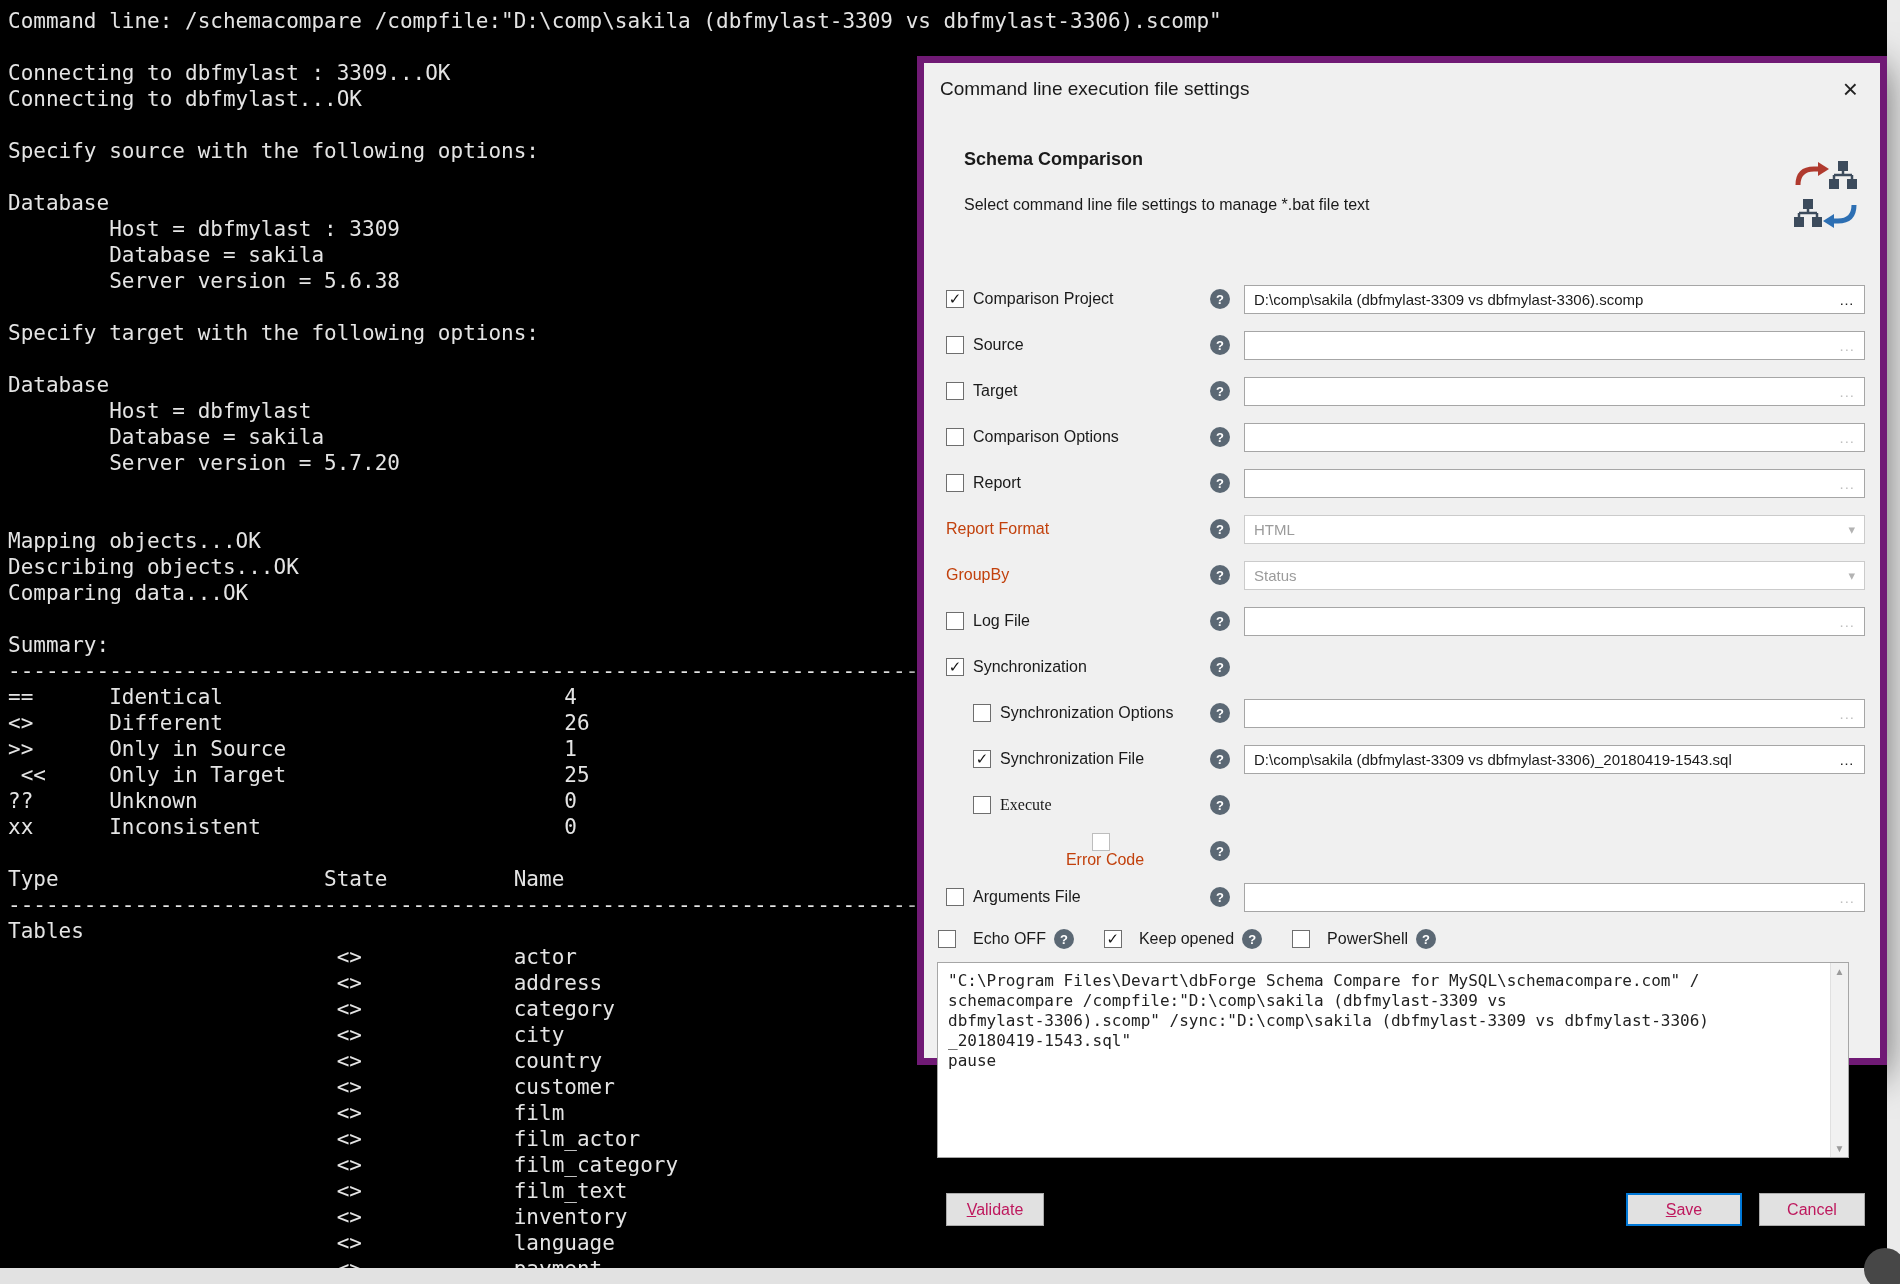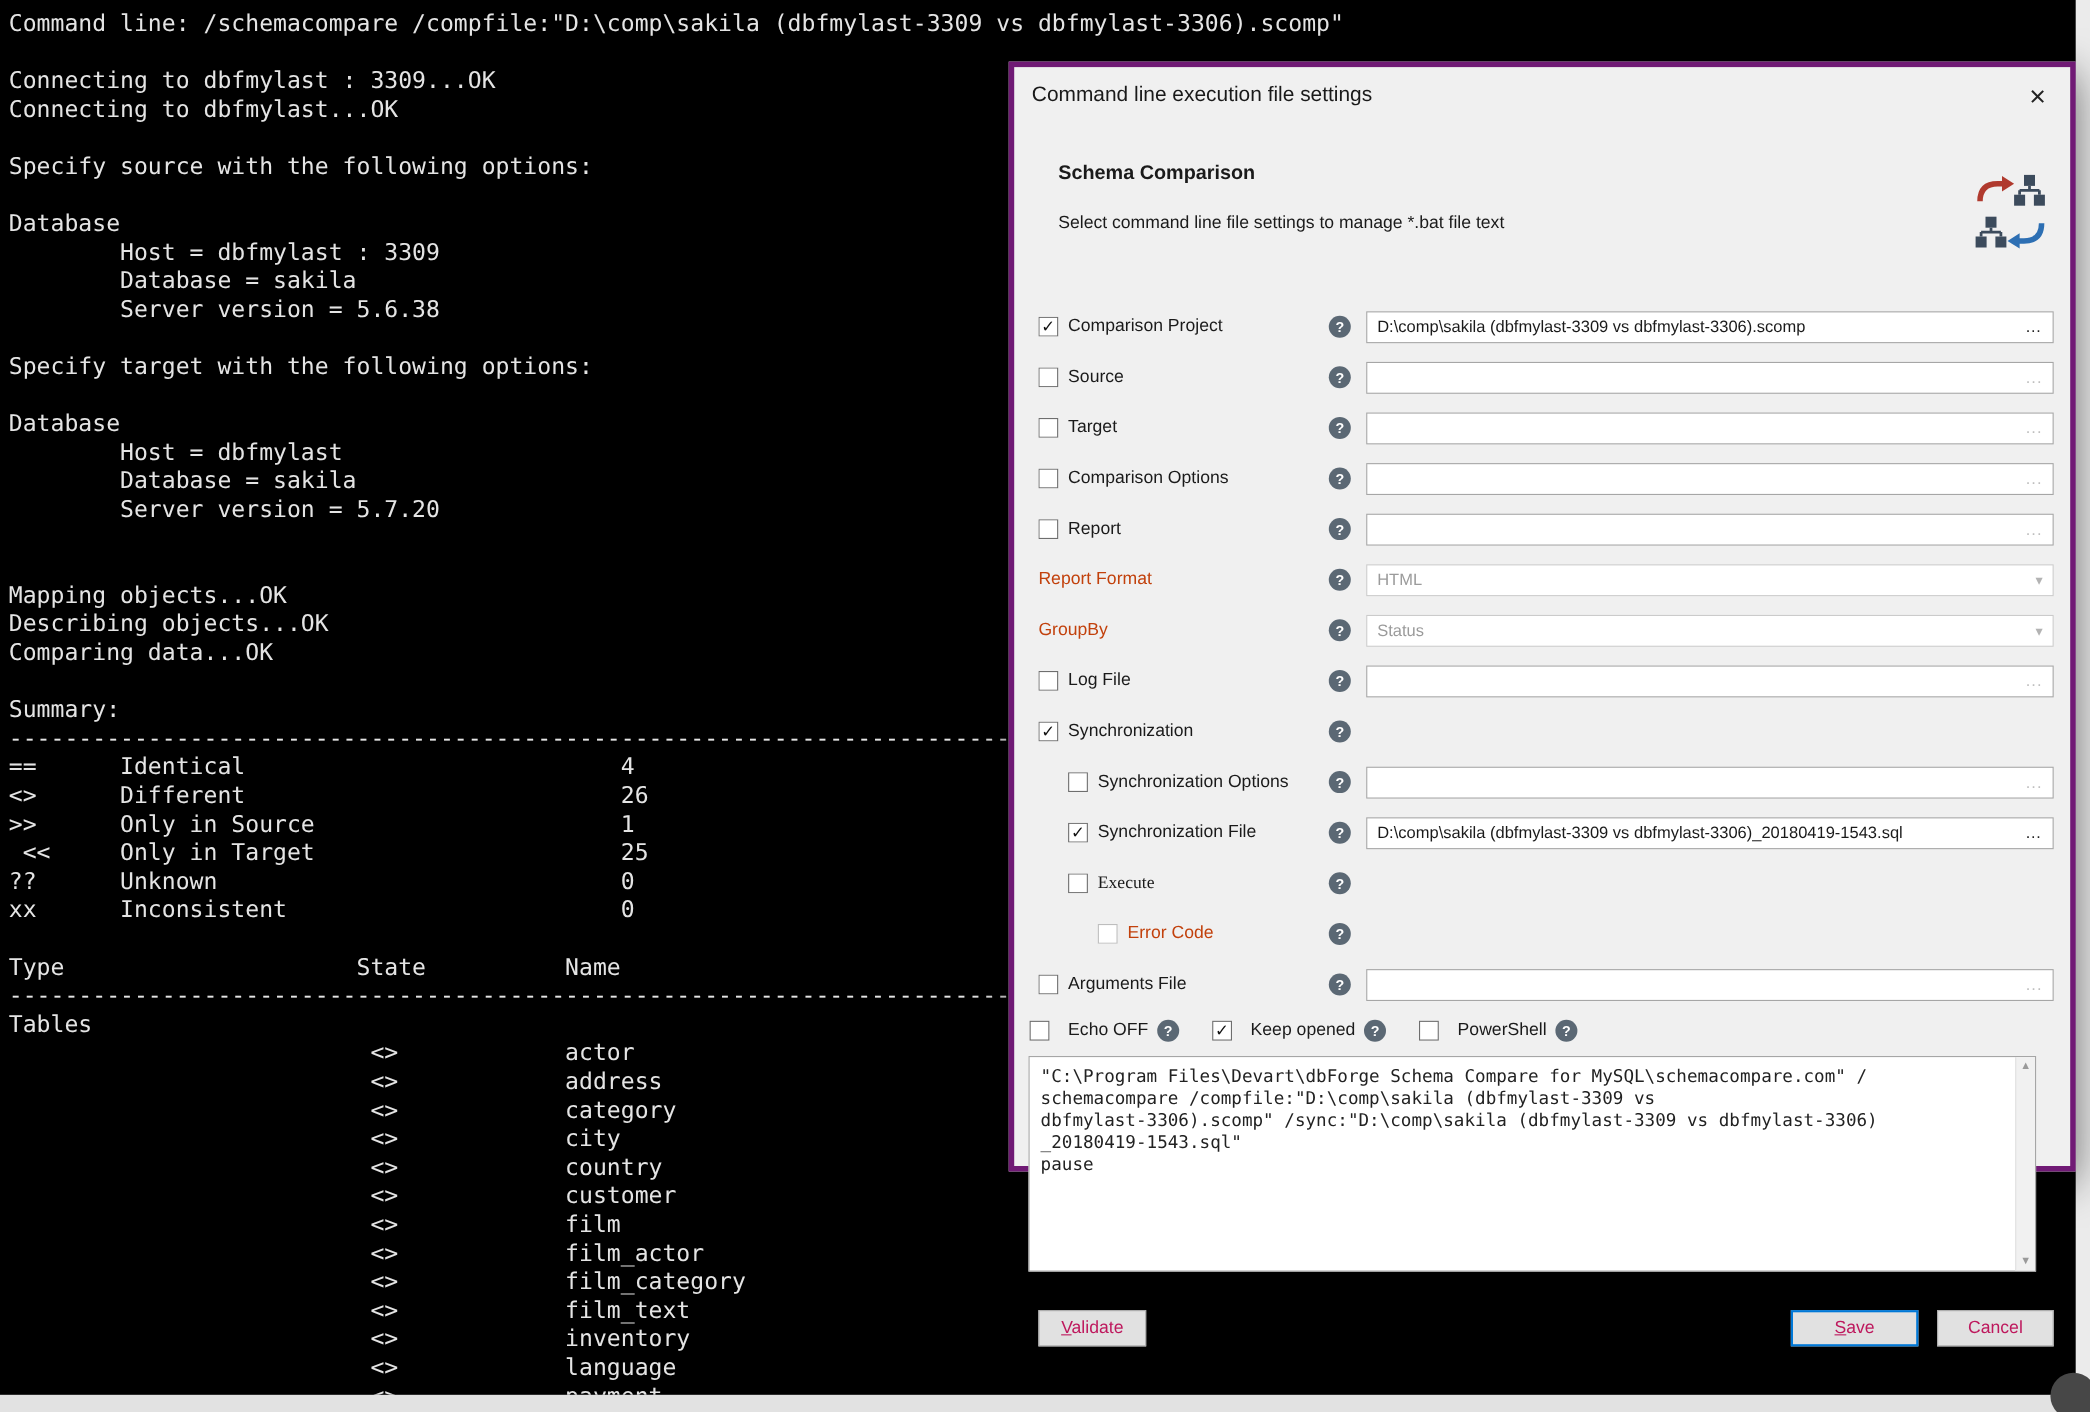--- a/index.html
+++ b/index.html
@@ -7,21 +7,21 @@
   body{font-family:"Liberation Sans",sans-serif}
   .frame{position:relative;width:1900px;height:1284px;background:#000;overflow:hidden}
   .terminal{position:absolute;left:0;top:0;width:1887px;height:1268px;padding:8px 0 0 8px;
     font-family:"DejaVu Sans Mono",monospace;font-size:21px;line-height:26px;color:#e4e4e4;
     white-space:pre;overflow:hidden}
   .right-strip{position:absolute;top:0;right:0;width:13px;height:100%;background:#ebebeb}
   .bottom-strip{position:absolute;left:0;bottom:0;width:100%;height:16px;background:#e2e2e2}
   .corner-dot{position:absolute;right:-6px;bottom:-6px;width:42px;height:42px;border-radius:50%;background:#474747}
 
   .dialog{position:absolute;left:917px;top:56px;width:970px;height:1009px;background:#f0f0f0;
-    border:5px solid #701a75;box-shadow:0 10px 36px rgba(0,0,0,.55);color:#1a1a1a}
+    border:7px solid #701a75;box-shadow:0 10px 36px rgba(0,0,0,.55);color:#1a1a1a}
   .titlebar{height:52px;display:flex;align-items:center;padding:0 18px 0 16px}
   .title{font-size:19px}
   .close{margin-left:auto;font-size:26px;line-height:26px;color:#222;cursor:pointer;padding:0 4px}
   .hdr{padding:34px 24px 0 40px}
   .hdr h2{font-size:18px;font-weight:bold}
   .hdr p{margin-top:26px;font-size:16px}
   .cmp-icon{position:absolute;right:20px;top:96px}
 
   .rows{margin-top:62px}
   .srow{height:46px;display:flex;align-items:center;padding:0 15px 0 22px}
@@ -268,21 +268,21 @@
           </div>
         </div>
         <div class="srow">
           <div class="label-cell" style="padding-left: 27px; font-family: Liberation Serif, serif;">
             <span class="cb"></span>
             <span class="lbl">Execute</span>
           </div>
           <span class="help">?</span>
         </div>
         <div class="srow">
-          <div class="label-cell" style="padding-left: 54px;">
+          <div class="label-cell" style="padding-left: 54px; flex-direction: column;">
             <span class="cb disabled"></span>
             <span class="lbl dis">Error Code</span>
           </div>
           <span class="help">?</span>
         </div>
         <div class="srow">
           <div class="label-cell">
             <span class="cb"></span>
             <span class="lbl">Arguments File</span>
           </div>

